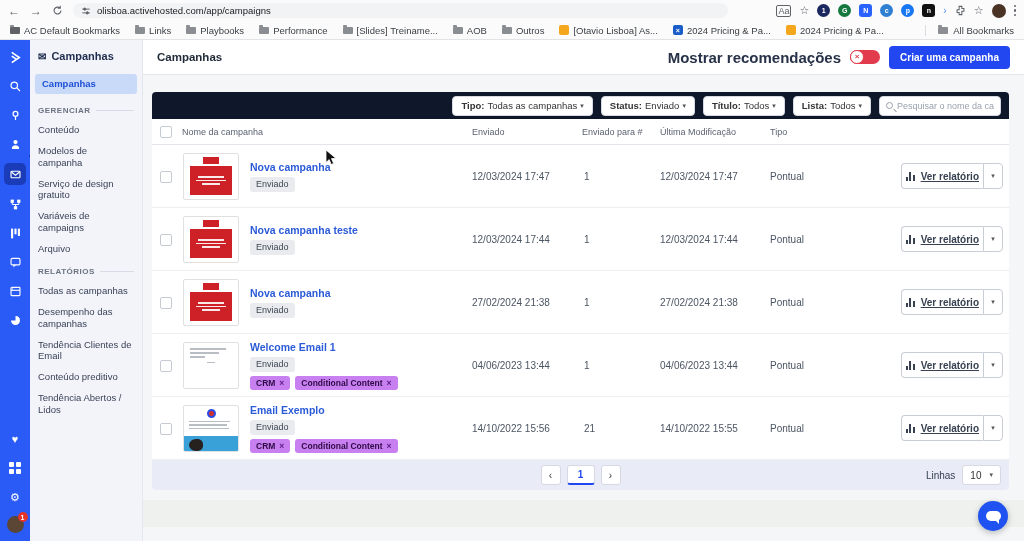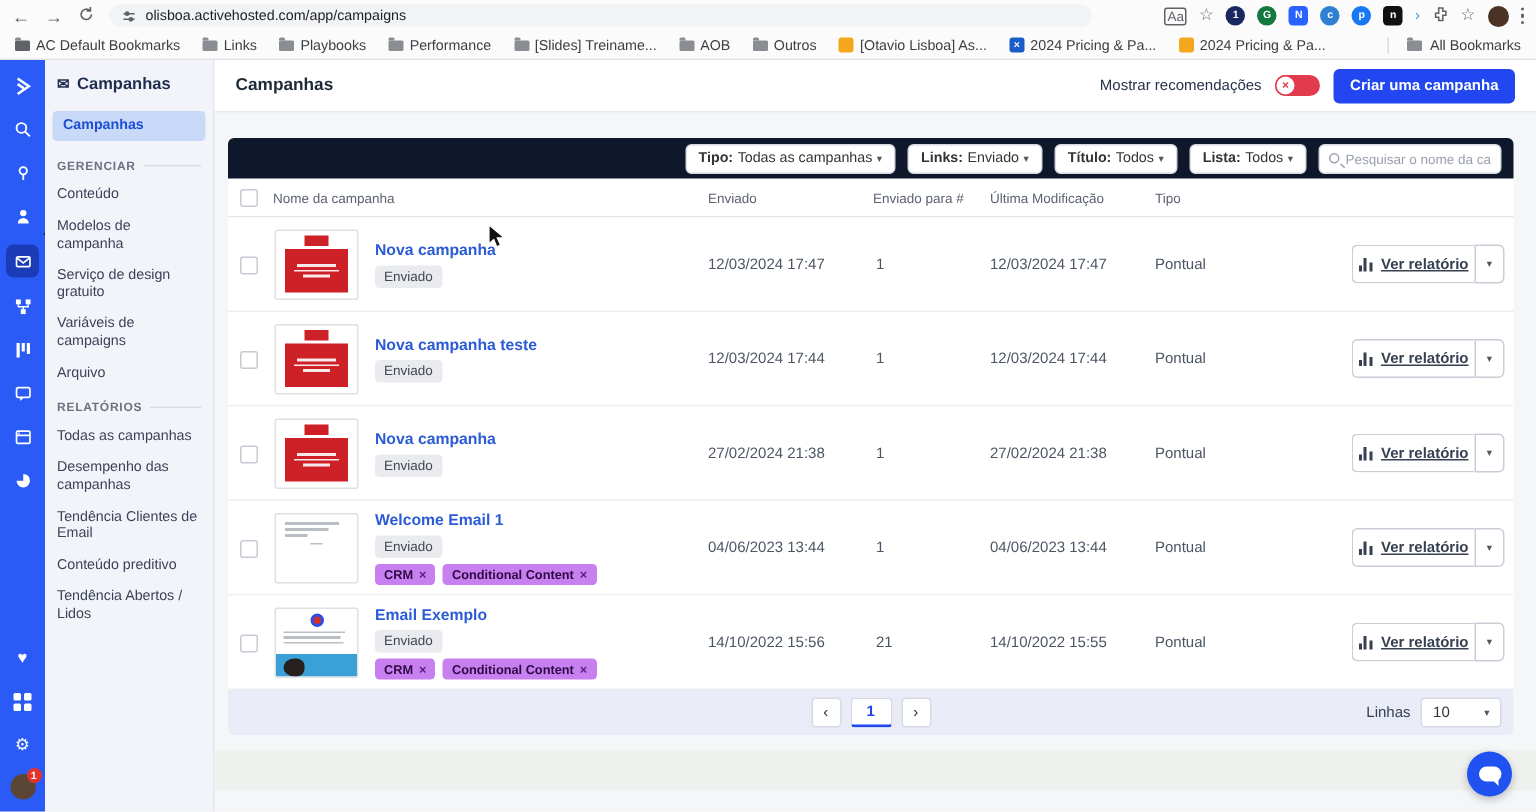--- a/index.html
+++ b/index.html
@@ -59,21 +59,21 @@
                       padding:4px 7px; margin:0 -3px 10px; }
   .side-section { display:flex; align-items:center; gap:5px; margin:12px 0 6px; }
   .side-section span { font-size:8px; font-weight:bold; letter-spacing:.5px; color:#6b7280; white-space:nowrap; }
   .side-section i { flex:1; height:1px; background:#d7dbe6; display:block; }
 
   
   .main-header { position:absolute; top:40px; left:143px; right:0; height:35px; background:#fff;
                  border-bottom:1px solid #e6e8ec; display:flex; align-items:center; padding:0 14px; }
   .page-title { font-size:11.5px; font-weight:bold; color:#1f2937; }
   .header-right { margin-left:auto; display:flex; align-items:center; gap:9px; }
-  .toggle-label { font-size:10px; font-weight:normal; color:#273248; }
+  .toggle-label { font-size:15px; font-weight:bold; color:#273248; }
   .toggle { width:30px; height:14px; border-radius:7px; background:#e23b4e; position:relative; cursor:pointer; }
   .toggle .knob { position:absolute; left:0; top:0; width:14px; height:14px; border-radius:50%;
                   background:#fff; border:1.5px solid #e23b4e; color:#e23b4e; font-size:8px; font-weight:bold;
                   display:flex; align-items:center; justify-content:center; line-height:1; }
   .create-btn { background:#2247f0; color:#fff; font-size:10px; font-weight:bold; border:none;
                 border-radius:4px; padding:6px 11px; cursor:pointer; font-family:inherit; }
 
   
   .card { position:absolute; left:152px; right:15px; top:92px; background:#fff; border-radius:4px; }
   .filter-bar { height:27px; background:#0f172a; border-radius:4px 4px 0 0; display:flex;
@@ -128,21 +128,21 @@
   .pag-center { position:absolute; left:0; right:0; top:0; bottom:0; display:flex;
                 align-items:center; justify-content:center; gap:6px; }
   .pag-btn { width:20px; height:20px; background:#fff; border:1px solid #d6d9e4; border-radius:3px;
              display:flex; align-items:center; justify-content:center; font-size:10px; color:#333; cursor:pointer; }
   .pag-page { width:28px; height:20px; background:#fff; border:1px solid #d6d9e4; border-radius:3px;
               display:flex; align-items:center; justify-content:center; font-size:10px; font-weight:bold;
               color:#2247f0; border-bottom:2px solid #2247f0; cursor:pointer; }
   .pag-right { position:absolute; right:8px; top:5px; display:flex; align-items:center; gap:7px; }
   .pag-rows-label { font-size:10px; color:#374151; }
   .rows-select { background:#fff; border:1px solid #d6d9e4; border-radius:3px; height:20px;
-                 display:flex; align-items:center; gap:23px; padding:0 7px; font-size:10px; color:#333; cursor:pointer; }
+                 display:flex; align-items:center; gap:8px; padding:0 7px; font-size:10px; color:#333; cursor:pointer; }
 
   
   .t-red { display:flex; flex-direction:column; align-items:center; padding:3px 6px 4px; }
   .tr-logo { width:16px; height:7px; background:#ce2027; margin-bottom:2px; }
   .tr-body { width:100%; flex:1; background:#ce2027; display:flex; flex-direction:column;
              align-items:center; justify-content:center; gap:2px; }
   .tr-body i { display:block; height:1.5px; background:rgba(255,255,255,.9); }
   .tr-body i:nth-child(1){width:62%;} .tr-body i:nth-child(2){width:72%;} .tr-body i:nth-child(3){width:42%;}
   .t-doc { padding:5px 6px; }
   .t-doc i { display:block; height:1.5px; background:#b9bdc4; margin-bottom:2.5px; }
@@ -385,21 +385,21 @@
 </div>
 
 <div class="card">
   <div class="filter-bar">
     <span class="filter-btn">
       <b>Tipo:</b>
         <span>Todas as campanhas</span>
       <span class="caret">▾</span>
     </span>
     <span class="filter-btn">
-      <b>Links:</b>
+      <b>Status:</b>
         <span>Enviado</span>
       <span class="caret">▾</span>
     </span>
     <span class="filter-btn">
       <b>Título:</b>
         <span>Todos</span>
       <span class="caret">▾</span>
     </span>
     <span class="filter-btn">
       <b>Lista:</b>

